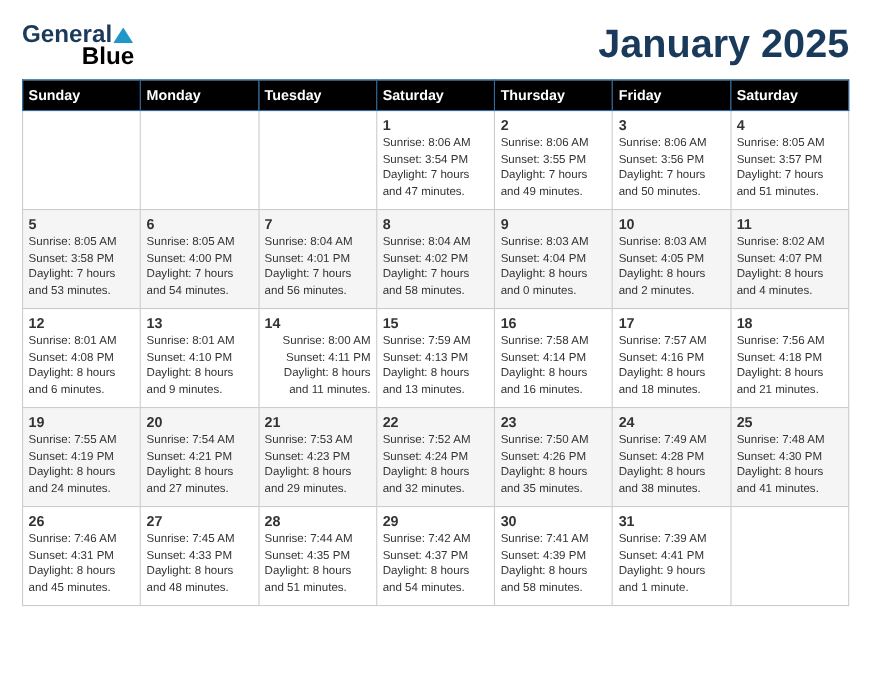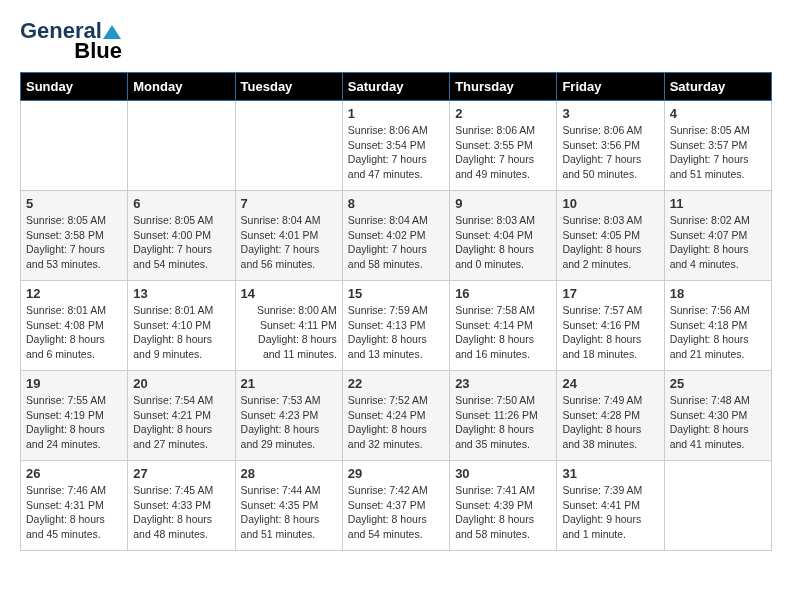--- a/index.html
+++ b/index.html
@@ -88,20 +88,21 @@
     <div class="logo-wrapper">
       <div style="font-size:22px;font-weight:bold;color:#1a3a5c;line-height:1;">
         <span style="color:#1a3a5c;">General</span><svg width="18" height="14" viewBox="0 0 18 14" style="vertical-align:middle;margin:0 1px;">
             <polygon points="0,14 9,0 18,14" fill="#2196c9"></polygon>
           </svg>
       </div>
     </div>
     <div style="font-size:22px;font-weight:bold;color:#000000;line-height:1;margin-top:-2px;">Blue</div>
   </div>
   <div class="title-section">
+    <div class="calendar-title">January 2025</div>
   </div>
 </div>
 
 <table>
   <thead>
     <tr>
     <th>Sunday</th>
         <th>Monday</th>
         <th>Tuesday</th>
         <th>Saturday</th>
@@ -271,21 +272,21 @@
         <td>
           <span class="day-number">22</span>
           <div class="day-info" style="white-space: pre-line;">Sunrise: 7:52 AM
 Sunset: 4:24 PM
 Daylight: 8 hours
 and 32 minutes.</div>
         </td>
         <td>
           <span class="day-number">23</span>
           <div class="day-info" style="white-space: pre-line;">Sunrise: 7:50 AM
-Sunset: 11:26 PM
+Sunset: 4:26 PM
 Daylight: 8 hours
 and 35 minutes.</div>
         </td>
         <td>
           <span class="day-number">24</span>
           <div class="day-info" style="white-space: pre-line;">Sunrise: 7:49 AM
 Sunset: 4:28 PM
 Daylight: 8 hours
 and 38 minutes.</div>
         </td>

